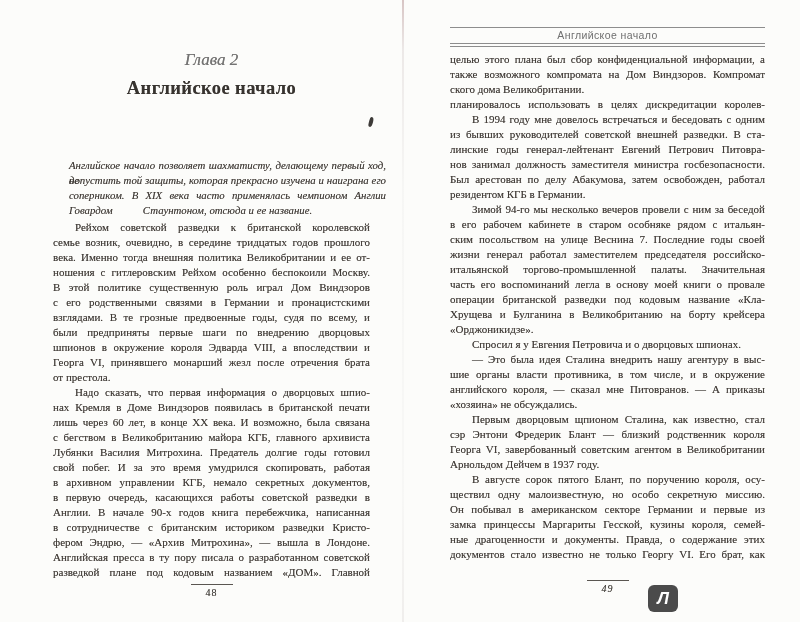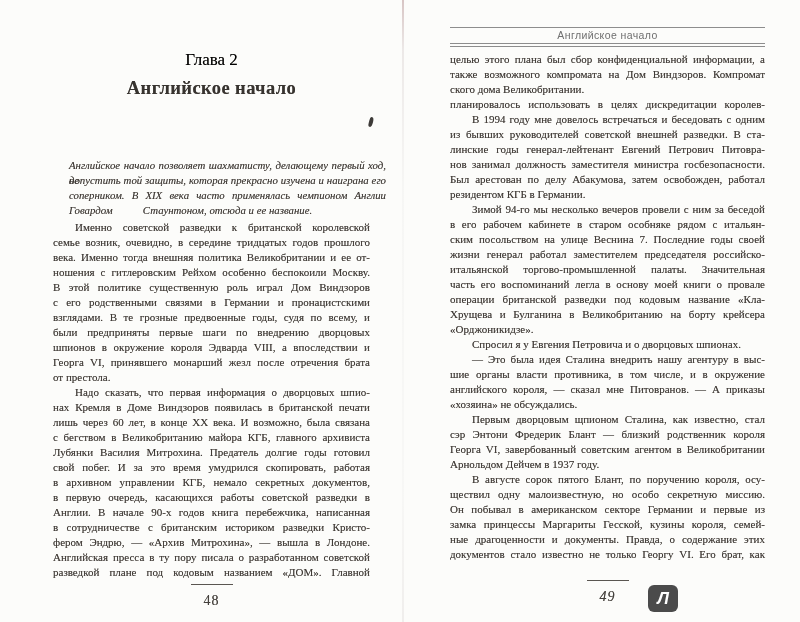--- a/index.html
+++ b/index.html
@@ -15,21 +15,21 @@
       rgba(186,152,152,.55) 0%, rgba(190,175,175,.25) 8%,
       rgba(205,205,205,.12) 30%, rgba(205,205,205,.10) 80%,
       rgba(190,180,180,.20) 100%);
   }
   .page { position:absolute; top:0; text-shadow:0 0 .5px rgba(72,66,60,.6); }
   .page-left  { left:53px;  width:317px; }
   .page-right { left:450px; width:315px; }
 
   .chapter-label {
     position:absolute; top:50px; left:0; width:100%;
-    text-align:center; font-size:17px; color:#000000;
+    text-align:center; font-style:italic; font-size:17px; color:#737373;
   }
   .chapter-title {
     position:absolute; top:78px; left:0; width:100%;
     text-align:center; font-weight:bold; font-size:18.5px;
     letter-spacing:.4px; color:#37332f;
   }
   .ink-mark {
     position:absolute; left:316px; top:117px; width:4px; height:10px;
     background:#3d3a38; border-radius:45% 55% 60% 40%;
     transform:rotate(14deg);
@@ -65,21 +65,21 @@
   }
   .rh-rule-double::before { top:0; }
   .rh-rule-double::after  { top:3px; }
 
   
   .footer { position:absolute; left:0; width:100%; }
   .footer-left  { top:584px; }
   .footer-right { top:580px;font-style:italic; }
   .footer-rule { width:42px; height:1px; background:#5a5651; margin:0 auto; }
   .page-number {
-    margin-top:8px; text-align:center; font-size:14px; color:#44403c;
+    margin-top:2px; text-align:center; font-size:10px; color:#44403c;
     letter-spacing:1px;
   }
 
   
   .watermark {
     position:absolute; left:648px; top:585px; width:30px; height:27px;
     background:#4b4b4b; border-radius:6px;
     display:flex; align-items:center; justify-content:center;
   }
   .watermark-letter {
@@ -100,21 +100,21 @@
     <div class="ink-mark"></div>
 
     <div class="epigraph">
         <div class="line">Английское начало позволяет шахматисту, делающему первый ход, не</div>
         <div class="line">допустить той защиты, которая прекрасно изучена и наиграна его</div>
         <div class="line">соперником. В XIX века часто применялась чемпионом Англии Говардом</div>
         <div class="line end center">Стаунтоном, отсюда и ее название.</div>
       </div>
 
     <div class="body-block body-left">
-        <div class="line indent">Именно советской разведки к британской королевской</div>
+        <div class="line indent">Рейхом советской разведки к британской королевской</div>
         <div class="line">семье возник, очевидно, в середине тридцатых годов прошлого</div>
         <div class="line">века. Именно тогда внешняя политика Великобритании и ее от-</div>
         <div class="line">ношения с гитлеровским Рейхом особенно беспокоили Москву.</div>
         <div class="line">В этой политике существенную роль играл Дом Виндзоров</div>
         <div class="line">с его родственными связями в Германии и пронацистскими</div>
         <div class="line">взглядами. В те грозные предвоенные годы, судя по всему, и</div>
         <div class="line">были предприняты первые шаги по внедрению дворцовых</div>
         <div class="line">шпионов в окружение короля Эдварда VIII, а впоследствии и</div>
         <div class="line">Георга VI, принявшего монарший жезл после отречения брата</div>
         <div class="line end">от престола.</div>

